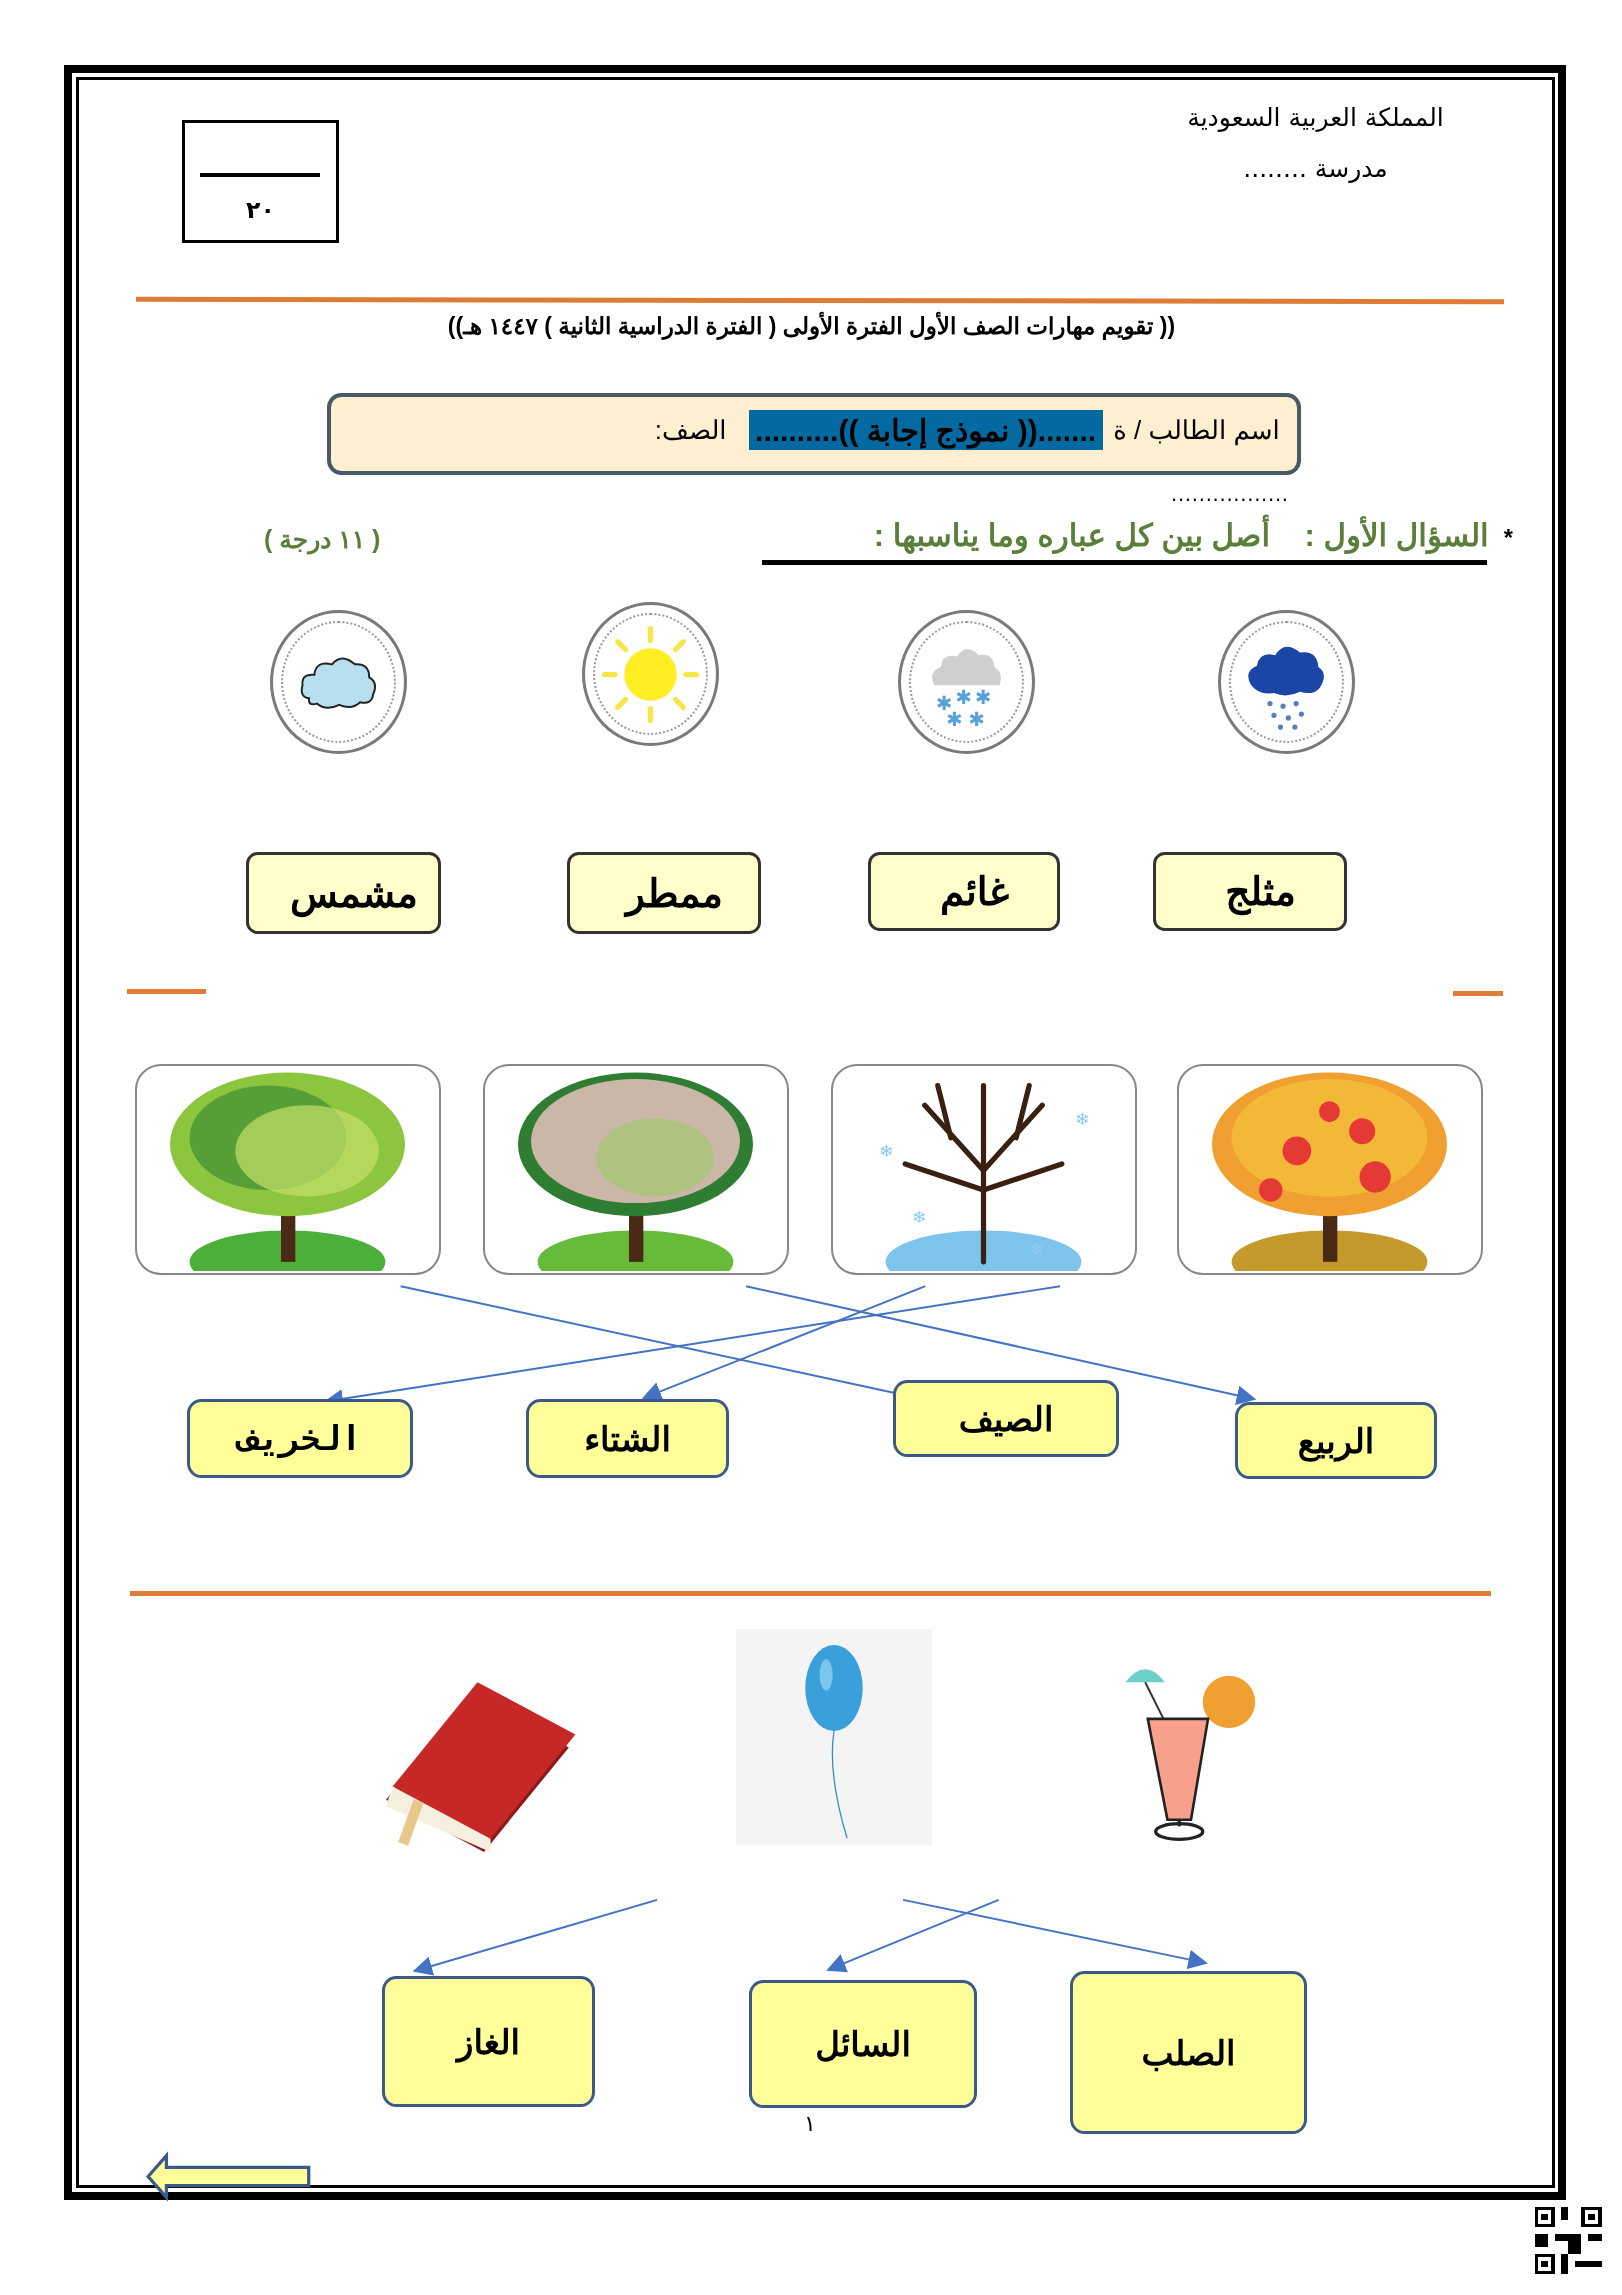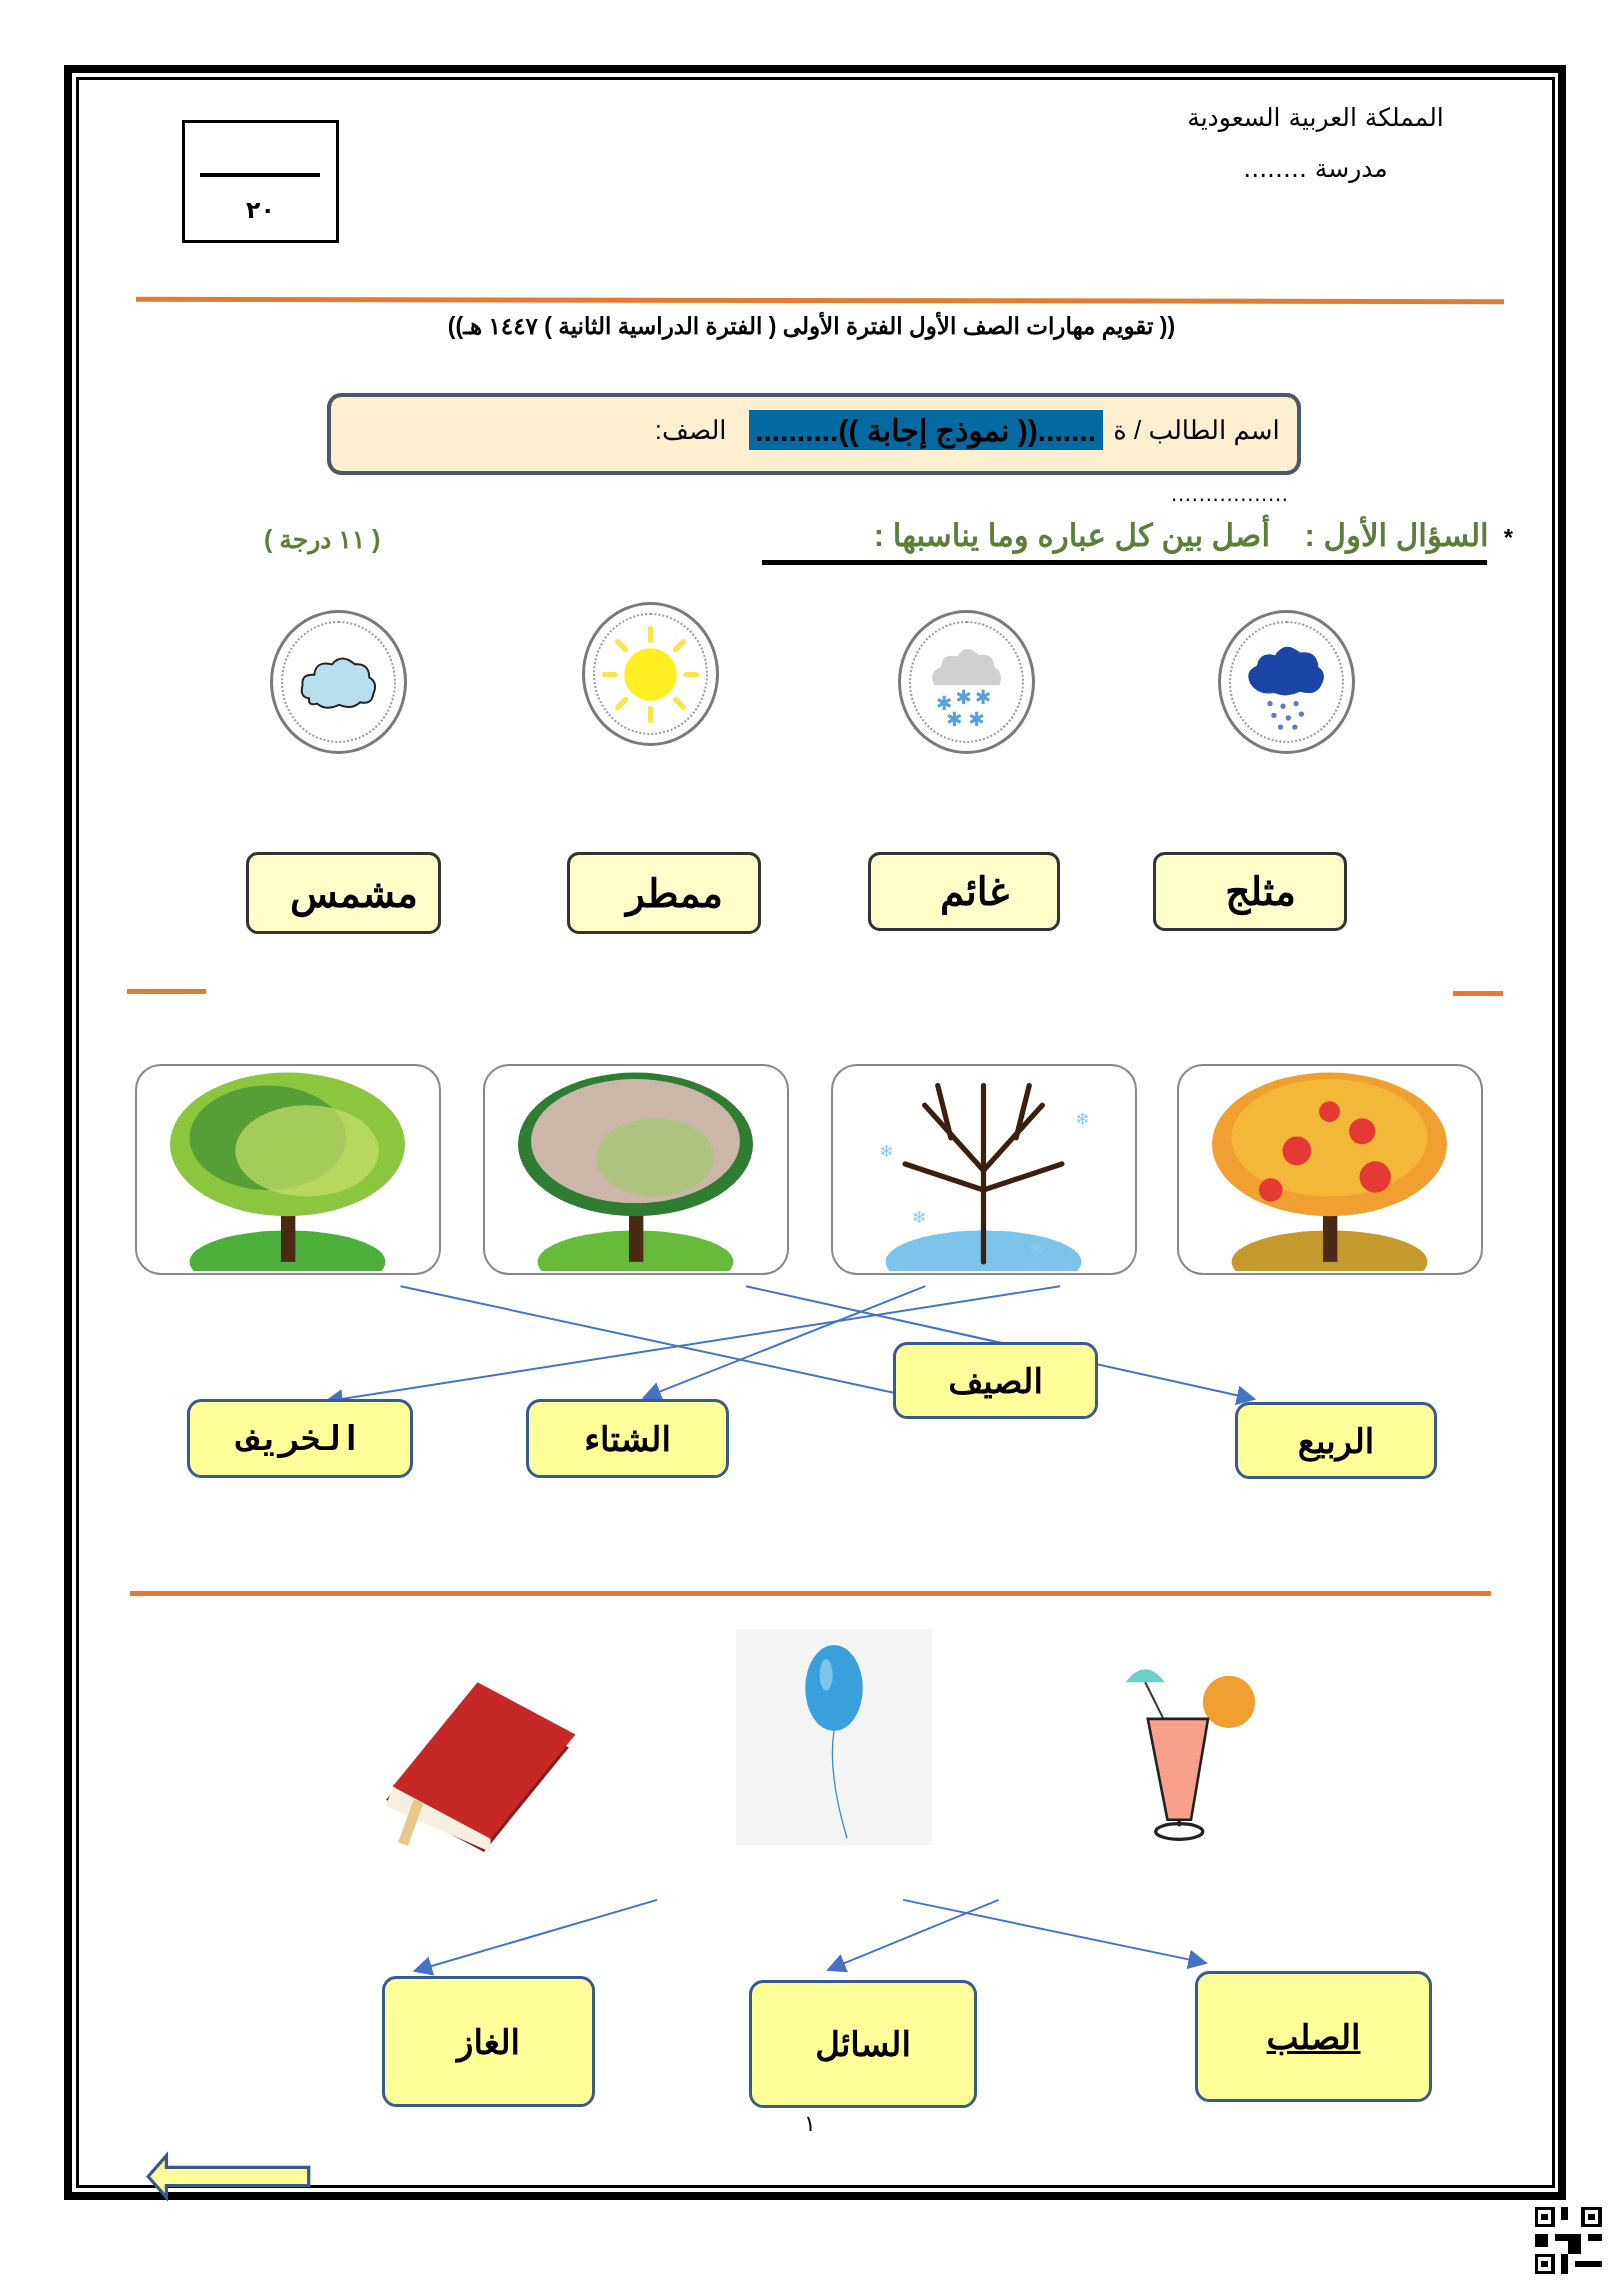--- a/index.html
+++ b/index.html
@@ -188,21 +188,21 @@
   <g stroke="#4472c4" stroke-width="3" fill="none" marker-end="url(#ah)">
     <line x1="612" y1="1966" x2="1408" y2="2138"></line>
     <line x1="1140" y1="1966" x2="1914" y2="2138"></line>
     <line x1="1414" y1="1966" x2="986" y2="2136"></line>
     <line x1="1620" y1="1966" x2="500" y2="2142"></line>
   </g>
 </svg>
 
 <div class="abs season-box" style="left:187px; top:1399px; width:226px; height:79px;font-family:Liberation Mono, monospace;">الخريف</div>
 <div class="abs season-box" style="left:526px; top:1399px; width:203px; height:79px;">الشتاء</div>
-<div class="abs season-box" style="left:893px; top:1342px; width:205px; height:77px;">الصيف</div>
+<div class="abs season-box" style="left:893px; top:1380px; width:226px; height:77px;">الصيف</div>
 <div class="abs season-box" style="left:1235px; top:1402px; width:202px; height:77px;">الربيع</div>
 
 <div class="abs orange-line" style="left:130px; top:1591px; width:1361px;"></div>
 
 <div class="abs" style="left:373px; top:1669px; width:222px; height:183px;">
   <svg width="222" height="183" viewBox="0 0 340 280">
       <polygon points="20,200 150,40 300,120 170,280" fill="#8b1a1a"></polygon>
       <polygon points="30,180 160,20 310,100 180,260" fill="#c62828"></polygon>
       <polygon points="30,180 180,260 180,280 20,210" fill="#f5efe0"></polygon>
       <rect x="50" y="200" width="16" height="70" fill="#e8c88a" transform="rotate(20 58 235)"></rect>
@@ -234,21 +234,21 @@
   </defs>
   <g stroke="#4472c4" stroke-width="3" fill="none" marker-end="url(#ah2)">
     <line x1="1004" y1="2904" x2="636" y2="3012"></line>
     <line x1="1380" y1="2904" x2="1840" y2="3000"></line>
     <line x1="1526" y1="2904" x2="1268" y2="3010"></line>
   </g>
 </svg>
 
 <div class="abs season-box" style="left:382px; top:1976px; width:213px; height:131px;">الغاز</div>
 <div class="abs season-box" style="left:749px; top:1980px; width:228px; height:128px;">السائل</div>
-<div class="abs season-box" style="left:1195px; top:1971px; width:237px; height:131px;text-decoration:underline;">الصلب</div>
+<div class="abs season-box" style="left:1070px; top:1971px; width:237px; height:163px;">الصلب</div>
 
 <div class="abs page-num">١</div>
 
 <div class="abs" style="left:135px; top:2153px; width:42px; height:44px;">
   <svg width="196" height="47" viewBox="0 0 300 72" style="overflow:visible">
       <polygon points="20,36 48,4 48,22 266,22 266,50 48,50 48,68" fill="#ffff99" stroke="#3b5a8a" stroke-width="5"></polygon>
     </svg>
 </div>
 
 <div class="abs" style="left:1534px; top:2207px; width:68px; height:67px;">

